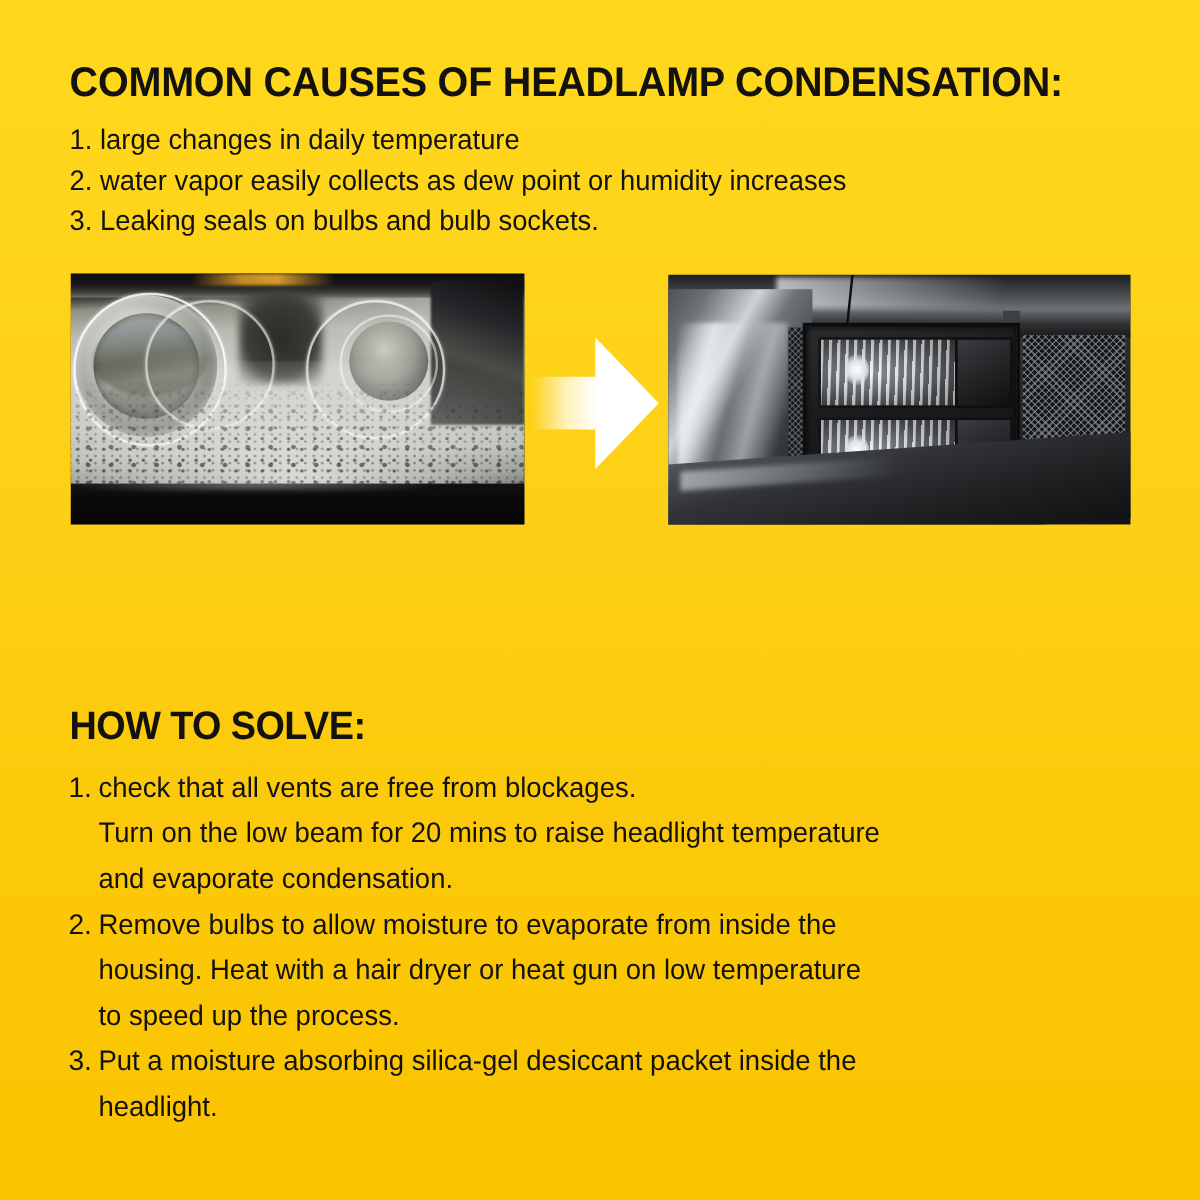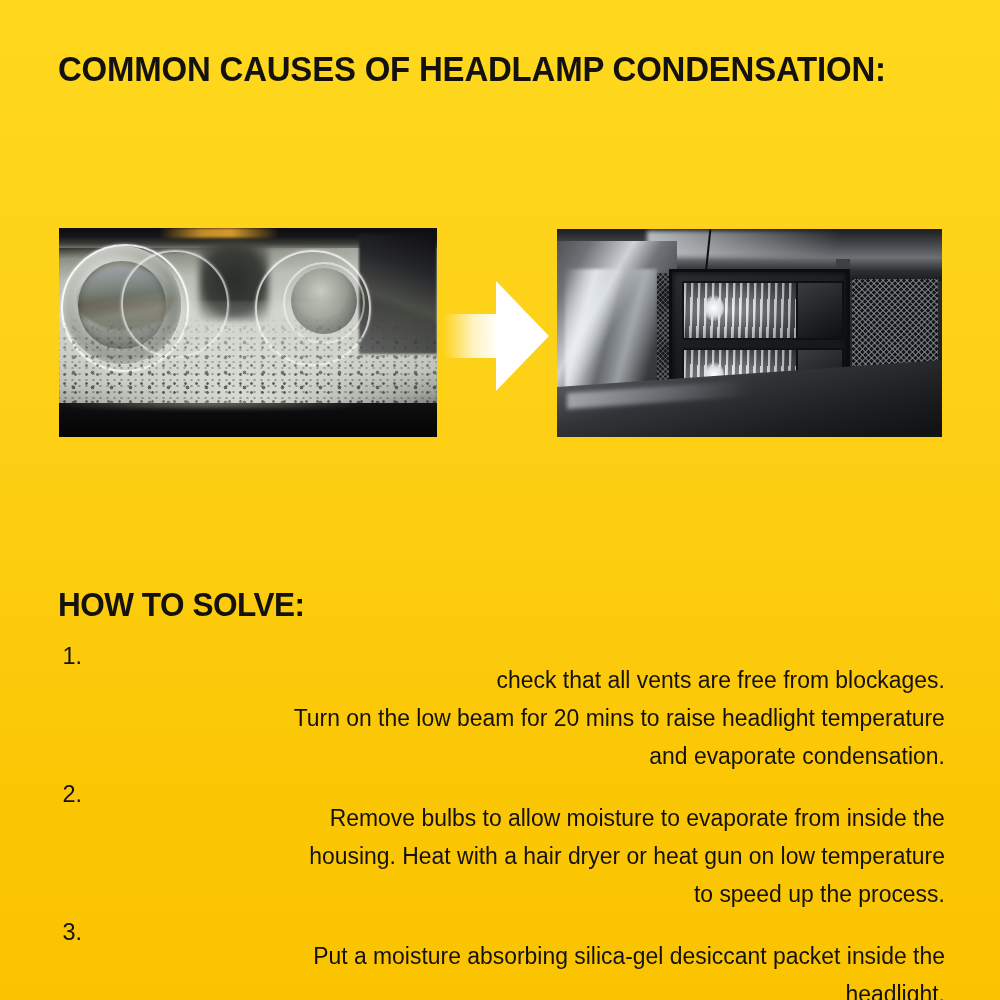--- a/index.html
+++ b/index.html
@@ -15,21 +15,20 @@
     background: #FFD517;
   }
 
   #poster {
     position: relative;
     width: 1000px;
     height: 1000px;
     background: linear-gradient(180deg, #FFD81E 0%, #FDD016 42%, #FBC705 78%, #FAC300 100%);
     overflow: hidden;
     box-sizing: border-box;
-    text-align: right;
   }
 
   
   .headline {
     position: absolute;
     color: #141210;
     font-family: "Liberation Sans Narrow", "Liberation Sans", sans-serif;
     font-weight: 700;
     letter-spacing: -0.5px;
     transform: scaleX(0.93);
@@ -364,40 +363,44 @@
     flex: 0 0 auto;
     width: 25px;
     color: #141210;
     font-family: "Liberation Sans Narrow", "Liberation Sans", sans-serif;
     font-weight: 400;
     font-size: 23.5px;
     line-height: 38px;
   }
   .solve-body {
     flex: 1 1 auto;
-    margin-top: 24px;
   }
   .solve-line {
     color: #141210;
     font-family: "Liberation Sans Narrow", "Liberation Sans", sans-serif;
     font-weight: 400;
     font-size: 23.5px;
     line-height: 38px;
     white-space: nowrap;
     transform: scaleX(0.975);
     transform-origin: left center;
   }
 </style>
 </head>
 <body>
 
 <div id="poster">
 
   <div class="headline" id="title-main">COMMON CAUSES OF HEADLAMP CONDENSATION:</div>
 
+  <div class="causes-list">
+    <div class="cause-line">1. large changes in daily temperature</div>
+    <div class="cause-line">2. water vapor easily collects as dew point or humidity increases</div>
+    <div class="cause-line">3. Leaking seals on bulbs and bulb sockets.</div>
+  </div>
 
   <div class="photo" id="photo-left">
     <div class="photo-inner">
       <div class="lp-sky"></div>
       <div class="lp-sheen"></div>
       <div class="lp-topbar"></div>
       <div class="lp-amber"></div>
       <div class="lp-dark-gap"></div>
       <div class="lp-bezel"></div>
       <div class="lp-lens"></div>

